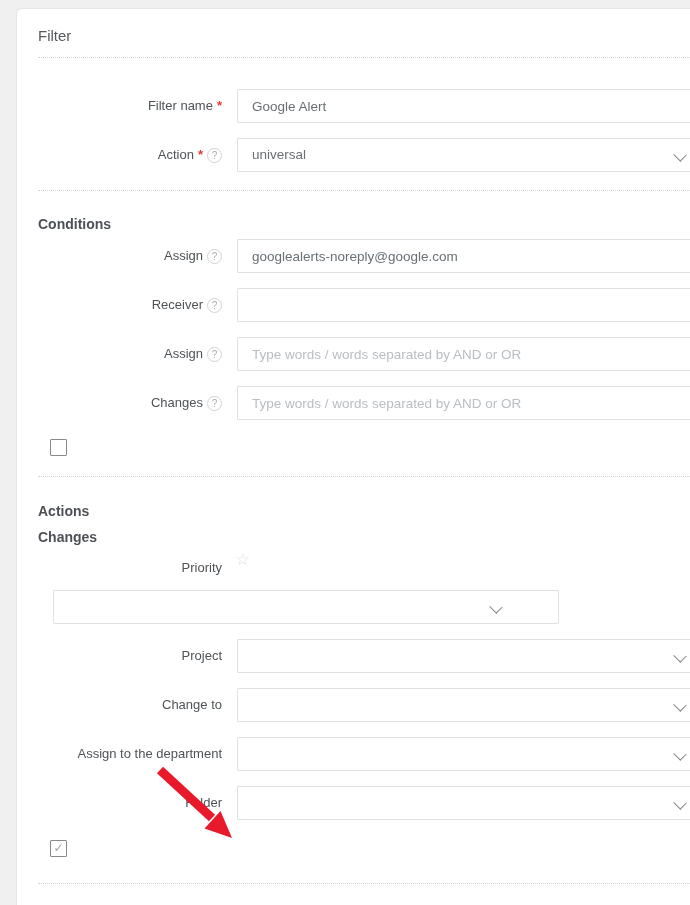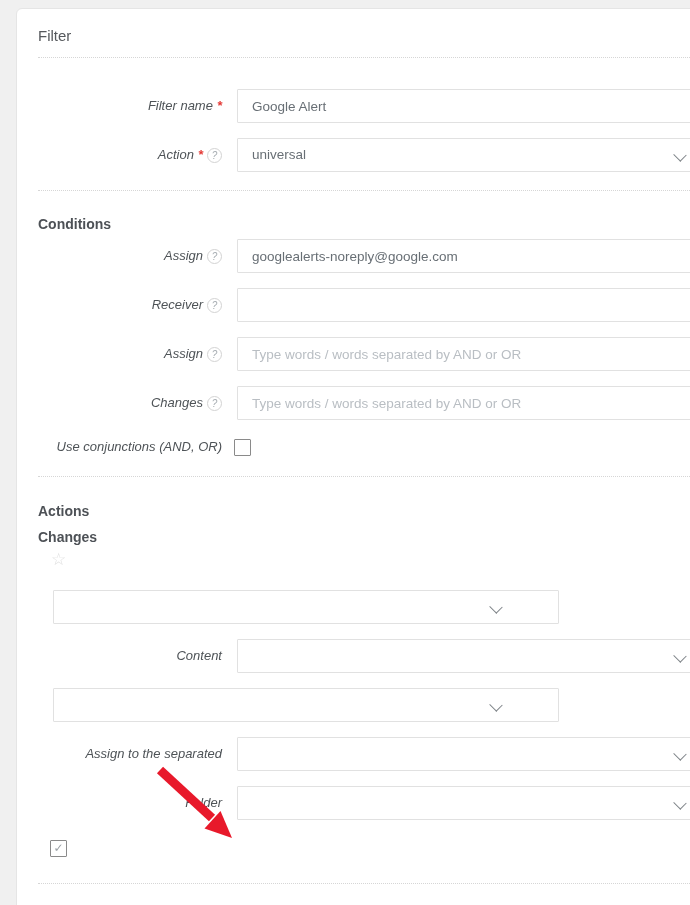--- a/index.html
+++ b/index.html
@@ -57,21 +57,20 @@
     width: 184px;
     display: flex;
     justify-content: flex-end;
     align-items: center;
     gap: 4px;
     flex: none;
     font-size: 13px;
     line-height: 24px;
     color: #4e5357;
     white-space: nowrap;
-    font-style: italic;
   }
   .required { color: #e43935; font-weight: 700; }
   .help-icon {
     width: 15px; height: 15px;
     border: 1px solid #d3d3d3;
     border-radius: 50%;
     color: #a7adb2;
     font-size: 10px;
     line-height: 13px;
     text-align: center;
@@ -219,62 +218,65 @@
     <div class="label-col">
       <span>Changes</span>
       <span class="help-icon">?</span>
     </div>
     <div class="field">
       <input class="text-input" type="text" placeholder="Type words / words separated by AND or OR" style="">
     </div>
   </div>
 
   <div class="row row-compact row-conj">
-    <div class="label-col">
-      <span>Use conjunctions (AND, OR)</span>
-    </div>
     <div class="checkbox"></div>
   </div>
 
   <div class="divider d3"></div>
 
   <h2 class="section-heading h-actions">Actions</h2>
   <h2 class="section-heading h-changes">Changes</h2>
 
   <div class="row row-compact row-priority">
+    <div class="label-col">
+      <span>Priority</span>
+    </div>
     <span class="star">☆</span>
   </div>
 
   <div class="row row-first-select">
     <div class="field">
       <div class="select-box"></div>
       <span class="chevron"></span>
     </div>
   </div>
 
   <div class="row">
     <div class="label-col">
-      <span>Content</span>
-    </div>
-    <div class="field">
-      <div class="select-box"></div>
-      <span class="chevron"></span>
-    </div>
-  </div>
-
-  <div class="row">
-    <div class="field">
-      <div class="select-box"></div>
-      <span class="chevron"></span>
-    </div>
-  </div>
-
-  <div class="row">
-    <div class="label-col">
-      <span>Assign to the separated</span>
+      <span>Project</span>
+    </div>
+    <div class="field">
+      <div class="select-box"></div>
+      <span class="chevron"></span>
+    </div>
+  </div>
+
+  <div class="row">
+    <div class="label-col">
+      <span>Change to</span>
+    </div>
+    <div class="field">
+      <div class="select-box"></div>
+      <span class="chevron"></span>
+    </div>
+  </div>
+
+  <div class="row">
+    <div class="label-col">
+      <span>Assign to the department</span>
     </div>
     <div class="field">
       <div class="select-box"></div>
       <span class="chevron"></span>
     </div>
   </div>
 
   <div class="row">
     <div class="label-col">
       <span>Folder</span>

